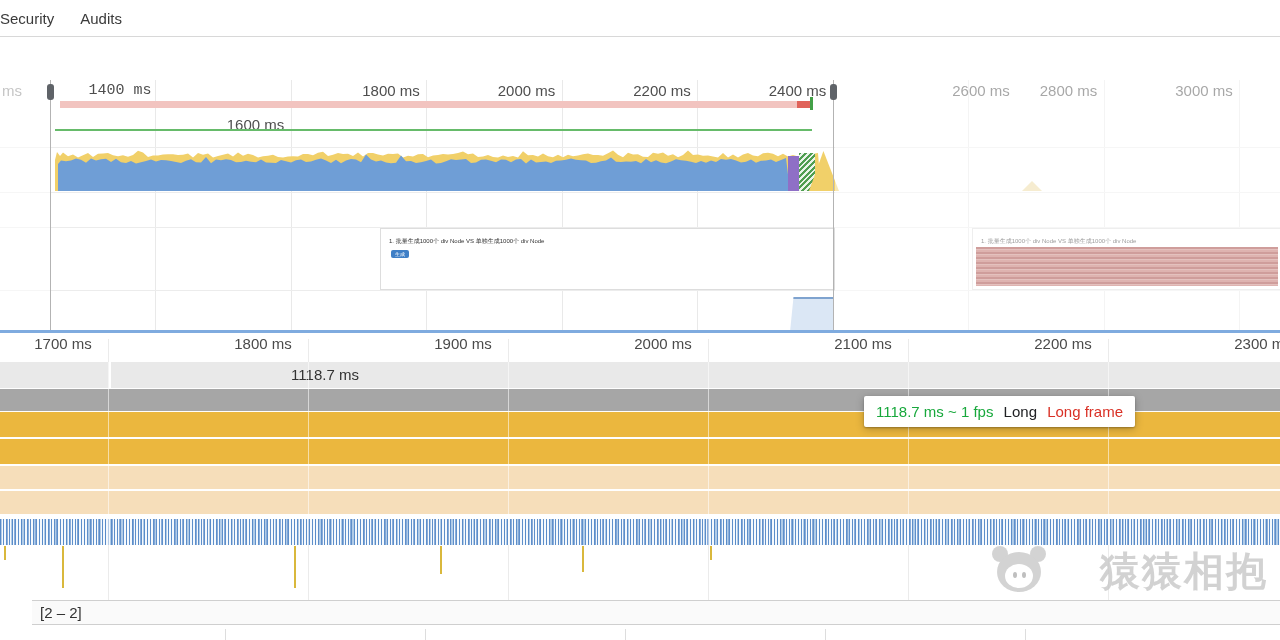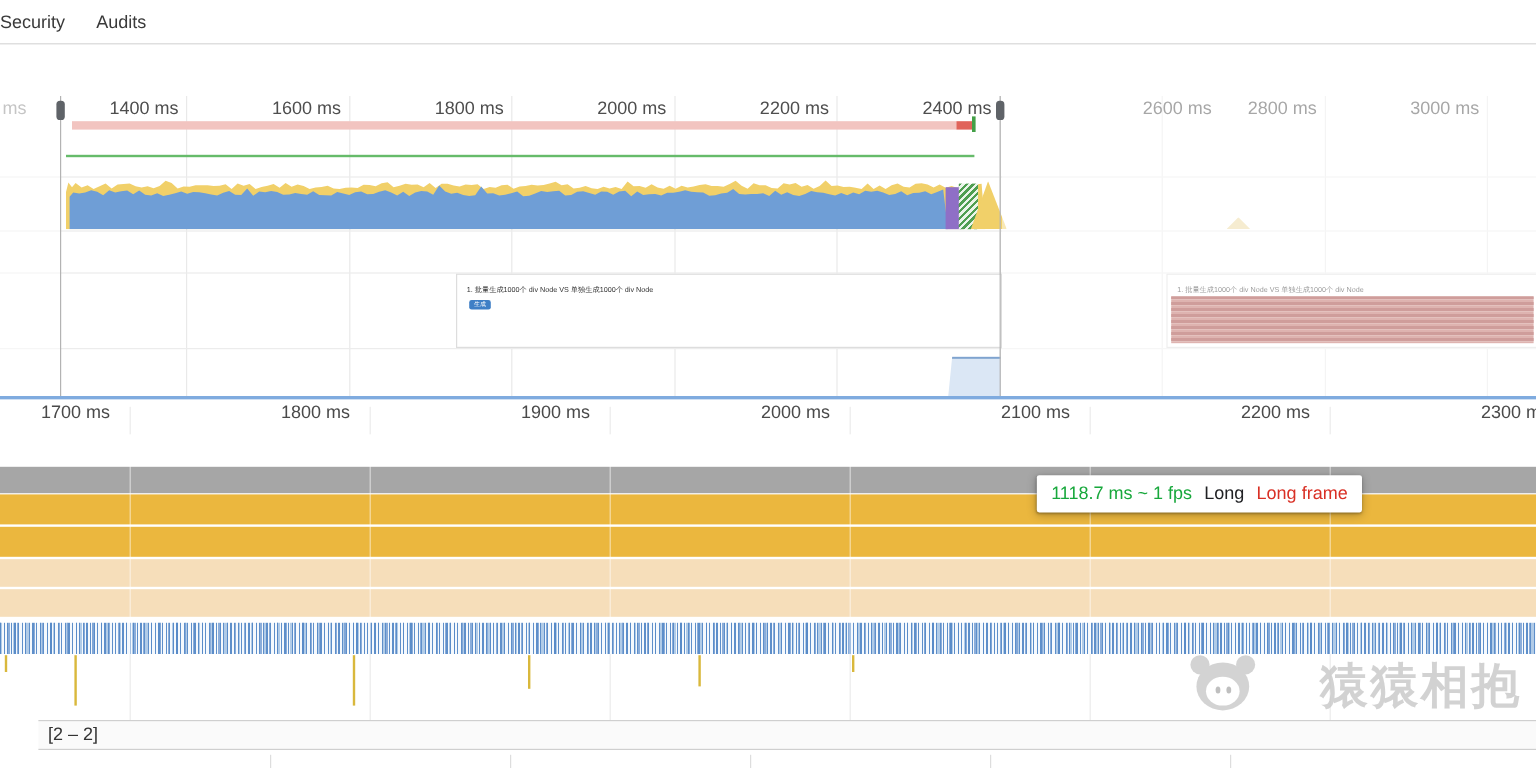--- a/index.html
+++ b/index.html
@@ -121,22 +121,22 @@
         <div class="ov-grid" style="left: 1239px;"></div>
       </div>
 
     <div class="ov-hline" style="top:67px"></div>
     <div class="ov-hline" style="top:112px"></div>
     <div class="ov-hline" style="top:147px"></div>
     <div class="ov-hline" style="top:210px"></div>
 
     <div id="ov-ruler">
       <div class="partial-label">ms</div>
-    <div class="ruler-label" style="left: 120px;">1400 ms</div>
-        <div class="ruler-label" style="left: 255.5px;">1600 ms</div>
+    <div class="ruler-label" style="left: 120px; font-family: Liberation Mono, monospace;">1400 ms</div>
+        <div class="ruler-label" style="left: 255.5px; margin-top: 34px;">1600 ms</div>
         <div class="ruler-label" style="left: 391px;">1800 ms</div>
         <div class="ruler-label" style="left: 526.5px;">2000 ms</div>
         <div class="ruler-label" style="left: 662px;">2200 ms</div>
         <div class="ruler-label" style="left: 797.5px;">2400 ms</div>
         <div class="ruler-label" style="left: 981px;">2600 ms</div>
         <div class="ruler-label" style="left: 1068.5px;">2800 ms</div>
         <div class="ruler-label" style="left: 1204px;">3000 ms</div>
       </div>
 
     <div class="longtask-bar"></div>
@@ -182,20 +182,24 @@
     <div id="main-ruler">
         <div class="ruler-label main-ruler-label" style="left: 63px;">1700 ms</div>
         <div class="ruler-label main-ruler-label" style="left: 263px;">1800 ms</div>
         <div class="ruler-label main-ruler-label" style="left: 463px;">1900 ms</div>
         <div class="ruler-label main-ruler-label" style="left: 663px;">2000 ms</div>
         <div class="ruler-label main-ruler-label" style="left: 863px;">2100 ms</div>
         <div class="ruler-label main-ruler-label" style="left: 1063px;">2200 ms</div>
         <div class="ruler-label main-ruler-label" style="left: 1263px;">2300 ms</div>
       </div>
 
+    <div class="band" id="frames-band">
+      <div class="frame-divider"></div>
+      <div class="frame-label">1118.7 ms</div>
+    </div>
     <div class="band" id="gray-band"></div>
     <div class="band" id="yellow-band1"></div>
     <div class="band" id="yellow-band2"></div>
     <div class="band" id="peach-band1"></div>
     <div class="band" id="peach-band2"></div>
     <div class="band" id="stripes-band"></div>
 
     <div id="ticks">
         <div class="tick" style="left: 4px; height: 14px;"></div>
         <div class="tick" style="left: 62px; height: 42px;"></div>

